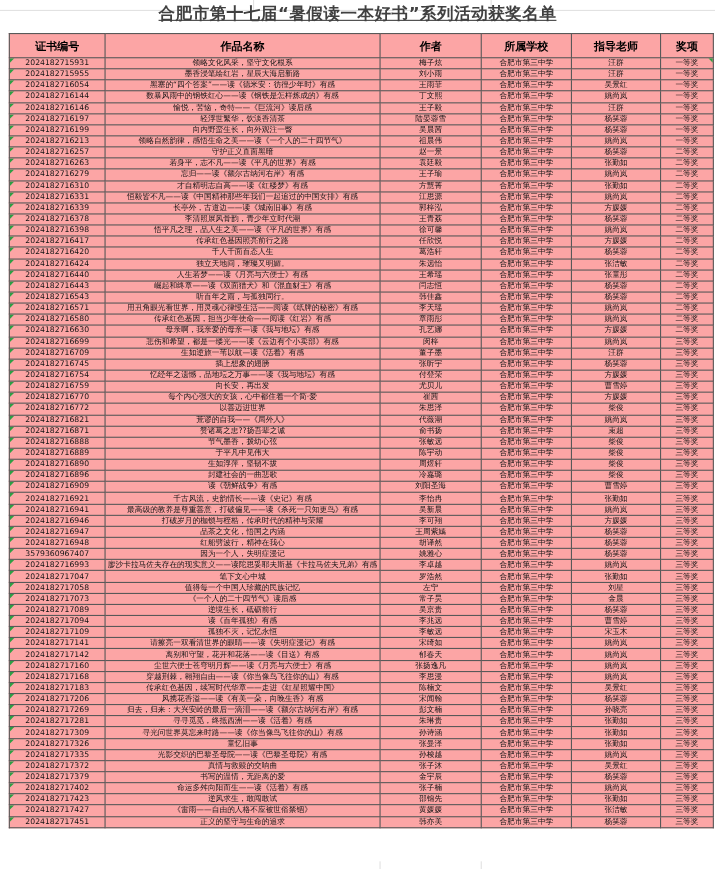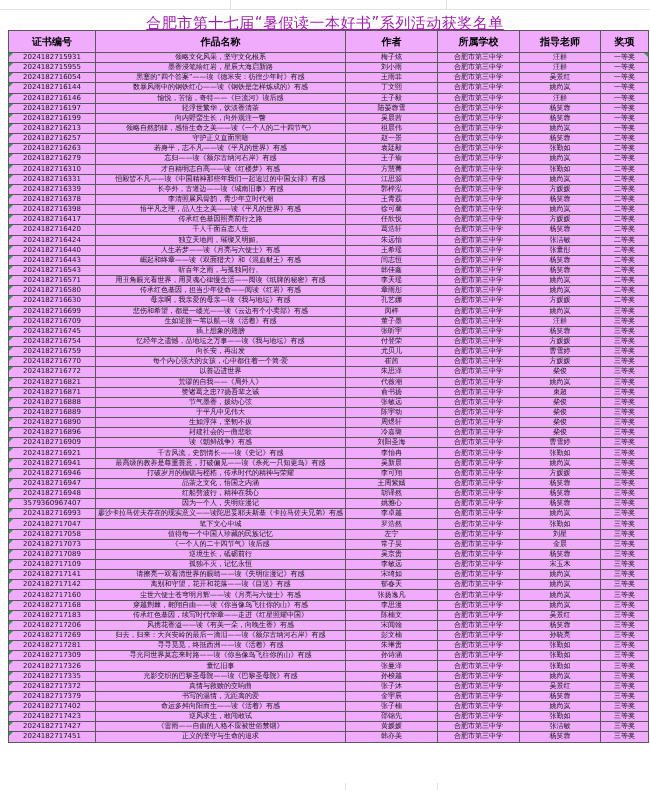--- a/index.html
+++ b/index.html
@@ -1,22 +1,22 @@
 <!DOCTYPE html>
 <html><head>
 <meta charset="utf-8">
 <style>
   html,body{margin:0;padding:0;width:650px;height:790px;overflow:hidden;background:#fff;}
   body{font-family:"DejaVu Sans","Liberation Sans",sans-serif;position:relative;}
   .faint{position:absolute;background:#e2e2e2;}
-  .page-title{position:absolute;top:14px;left:0;width:100%;text-align:center;
-    color:#a21caf;font-size:15px;font-weight:normal;letter-spacing:.5px;}
+  .page-title{position:absolute;top:3px;left:0;width:100%;text-align:center;
+    color:#404040;font-size:15px;font-weight:bold;letter-spacing:.5px;}
   .page-title span{text-decoration:underline;}
   table{position:absolute;top:30px;left:8px;width:640px;border-collapse:collapse;
-    table-layout:fixed;background:#f0abfc;}
+    table-layout:fixed;background:#fca5a5;}
   th,td{border:1px solid #595959;padding:0;overflow:hidden;white-space:nowrap;
     text-align:center;vertical-align:middle;}
   thead th{height:21px;font-size:10px;font-weight:bold;color:#000;}
   tbody td{height:9.15px;font-size:7px;line-height:9px;color:#141414;position:relative;}
   col.w-cert{width:87px;} col.w-title{width:250px;} col.w-author{width:92px;}
   col.w-school{width:82px;} col.w-teacher{width:81px;} col.w-award{width:48px;}
   td.c-cert::before{content:"";position:absolute;left:0;top:0;width:0;height:0;
     border-top:4px solid #2e9e44;border-right:4px solid transparent;}
   td.first-award::after{content:"";position:absolute;right:0;top:0;width:0;height:0;
     border-top:4px solid #2e9e44;border-left:4px solid transparent;}
@@ -444,20 +444,28 @@
   </tr>
       <tr>
     <td class="c-cert">2024182717089</td>
     <td class="c-title">逆境生长，砥砺前行</td>
     <td class="c-author">吴京贵</td>
     <td class="c-school">合肥市第三中学</td>
     <td class="c-teacher">杨笑蓉</td>
     <td class="c-award">三等奖</td>
   </tr>
       <tr>
+    <td class="c-cert">2024182717094</td>
+    <td class="c-title">读《百年孤独》有感</td>
+    <td class="c-author">李兆远</td>
+    <td class="c-school">合肥市第三中学</td>
+    <td class="c-teacher">曹雪婷</td>
+    <td class="c-award">三等奖</td>
+  </tr>
+      <tr>
     <td class="c-cert">2024182717109</td>
     <td class="c-title">孤独不灭，记忆永恒</td>
     <td class="c-author">李敏远</td>
     <td class="c-school">合肥市第三中学</td>
     <td class="c-teacher">宋玉木</td>
     <td class="c-award">三等奖</td>
   </tr>
       <tr>
     <td class="c-cert">2024182717141</td>
     <td class="c-title">请擦亮一双看清世界的眼睛——读《失明症漫记》有感</td>

